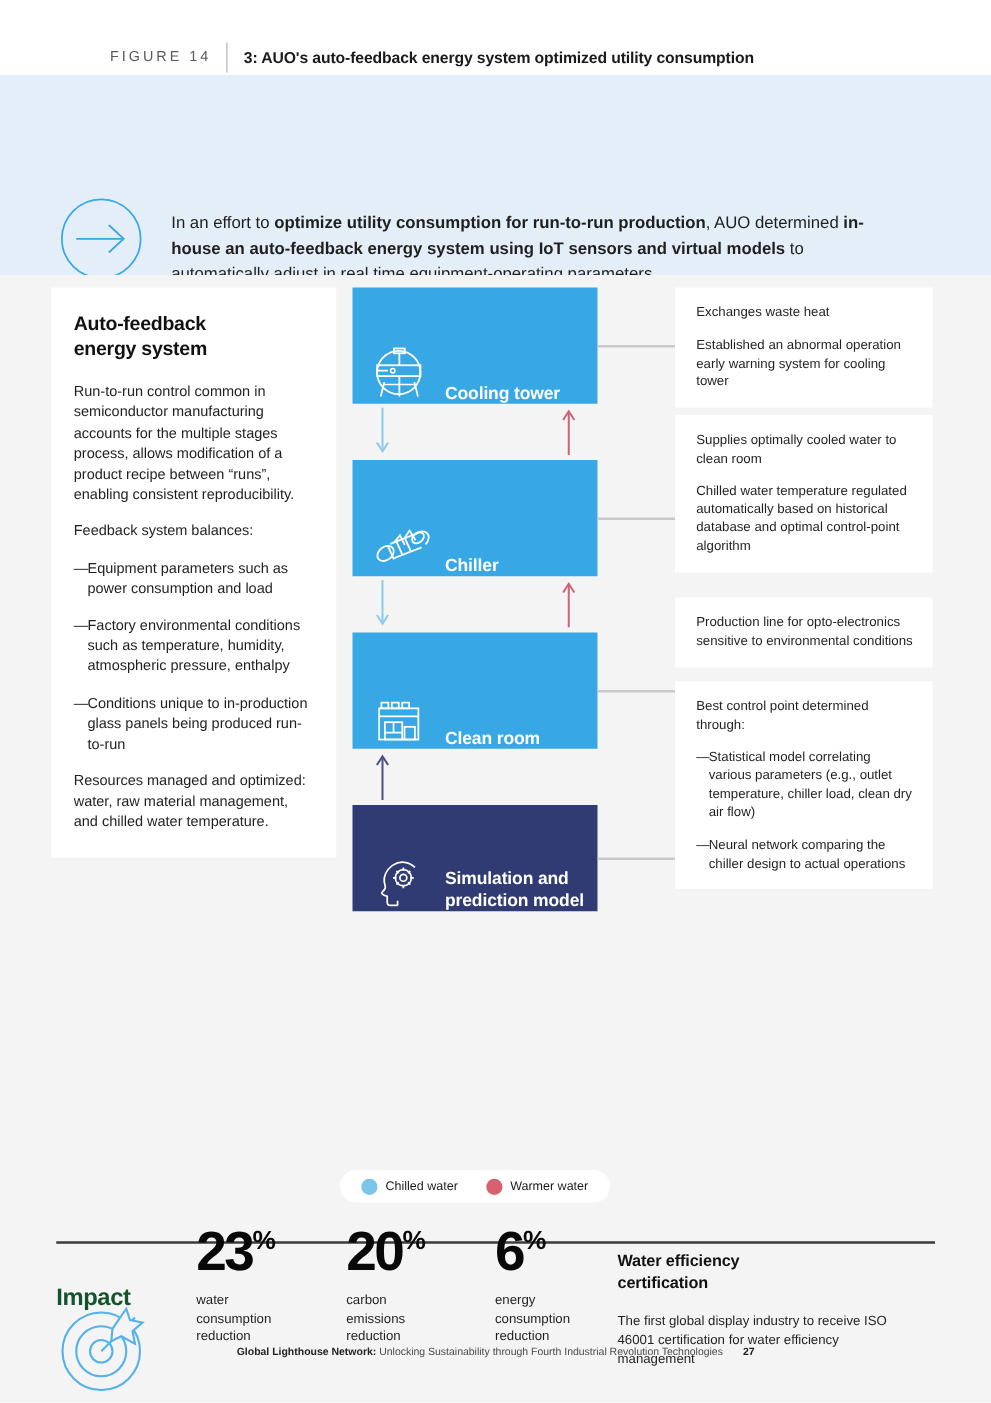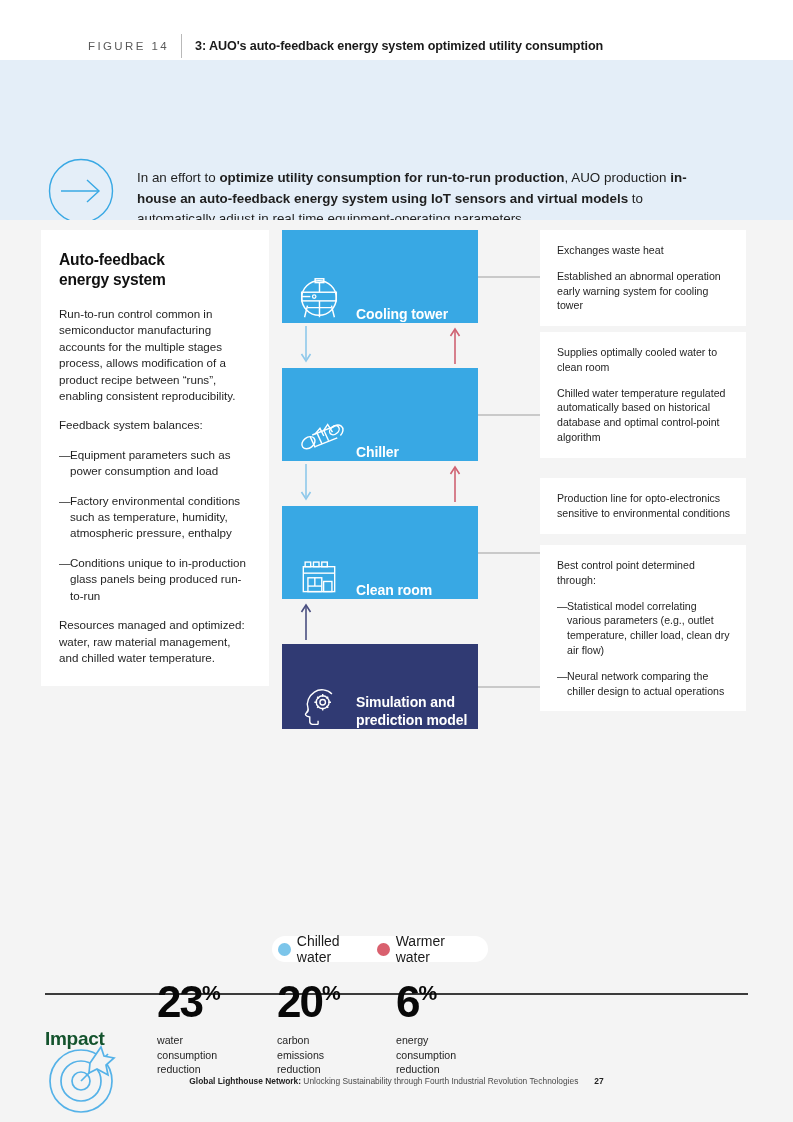--- a/index.html
+++ b/index.html
@@ -190,21 +190,21 @@
     background: #ffffff;
     border-radius: 13px;
     display: flex;
     align-items: center;
     justify-content: space-around;
     padding: 0 6px;
     box-sizing: border-box;
   }
   .legend-item { display: flex; align-items: center; gap: 6px; }
   .legend-dot { width: 13px; height: 13px; border-radius: 50%; }
-  .legend-label { font-size: 14px; color: #1a1a1a; }
+  .legend-label { font-size: 10px; color: #1a1a1a; }
 
   
   .impact-rule {
     position: absolute;
     left: 45px;
     top: 773px;
     width: 703px;
     height: 2.2px;
     background: #3b3b3b;
   }
@@ -288,21 +288,21 @@
 
 <div class="intro-band">
   <div class="intro-arrow">
     <svg viewBox="0 0 66 66" width="66" height="66">
       <circle cx="33" cy="33" r="31.5" fill="none" stroke="#38a8e4" stroke-width="1.4"></circle>
       <line x1="13" y1="33" x2="50" y2="33" stroke="#38a8e4" stroke-width="1.4"></line>
       <polyline points="39,22 51,33 39,44" fill="none" stroke="#38a8e4" stroke-width="1.4"></polyline>
     </svg>
   </div>
   <div class="intro-text">
-    <span>In an effort to </span><b>optimize utility consumption for run-to-run production</b><span>, AUO production </span><b>in-house an auto-feedback energy system using IoT sensors and virtual models</b><span> to automatically adjust in real time equipment-operating parameters.</span>
+    <span>In an effort to </span><b>optimize utility consumption for run-to-run production</b><span>, AUO determined </span><b>in-house an auto-feedback energy system using IoT sensors and virtual models</b><span> to automatically adjust in real time equipment-operating parameters.</span>
   </div>
 </div>
 
 <div class="main">
 
   <div class="info-panel">
     <div class="info-title">
       <span>Auto-feedback</span><br>
       <span>energy system</span>
     </div>
@@ -500,17 +500,24 @@
   <div class="stat" style="left:396px;">
     <div class="stat-num">
       <span>6</span>
         <span class="stat-pct">%</span>
     </div>
     <div class="stat-desc" style="white-space:pre-line">energy
 consumption
 reduction</div>
   </div>
 
+  <div class="cert">
+    <div class="cert-title">
+      <span>Water efficiency</span><br>
+      <span>certification</span>
+    </div>
+    <div class="cert-body">The first global display industry to receive ISO 46001 certification for water efficiency management</div>
+  </div>
 </div>
 
 <div class="footer">
   <b>Global Lighthouse Network:</b><span> Unlocking Sustainability through Fourth Industrial Revolution Technologies</span><span class="pg">27</span>
 </div>
 
 </body></html>

